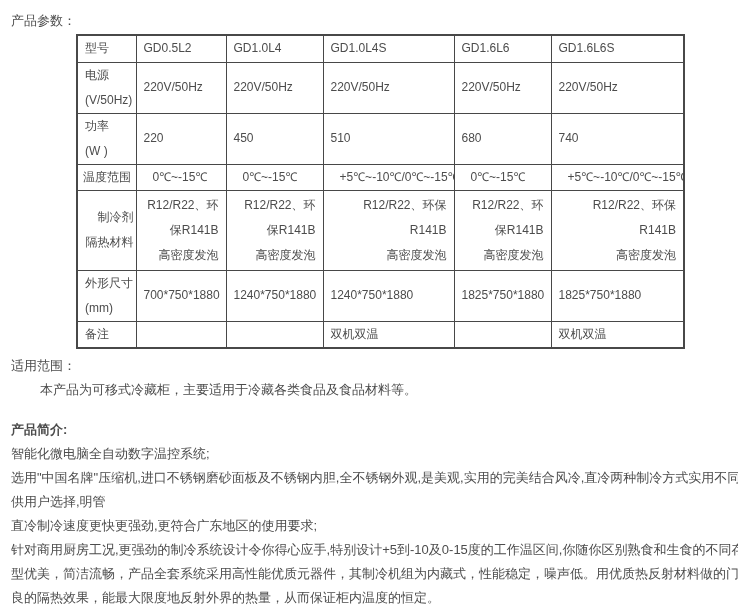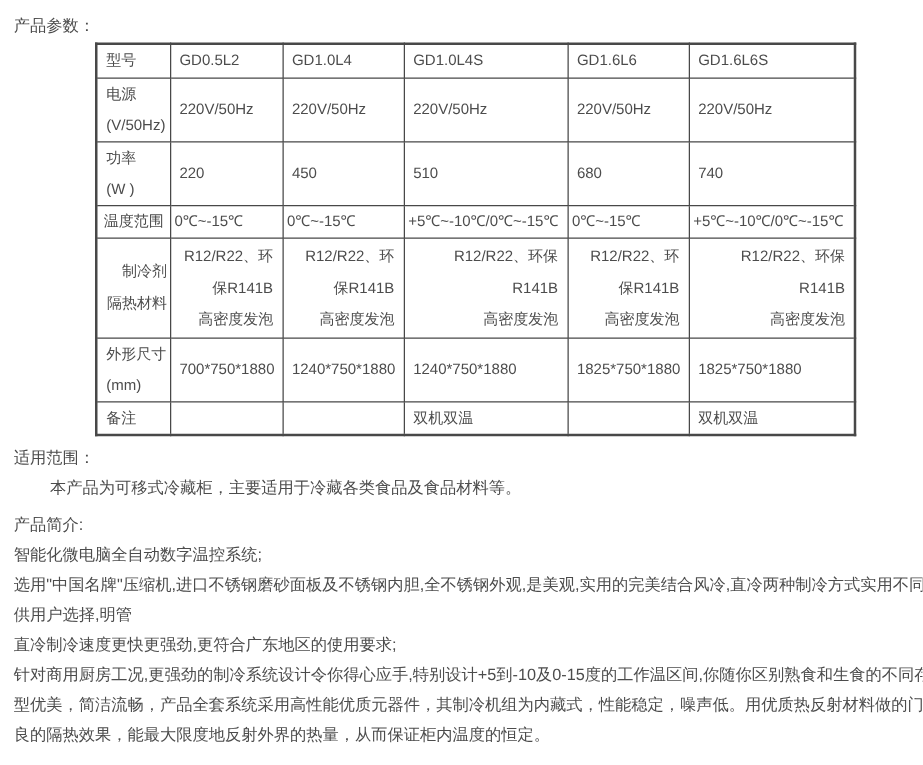--- a/index.html
+++ b/index.html
@@ -35,32 +35,32 @@
     font-weight: normal;
   }
   .spec-table td:first-child { padding: 0 2px 0 7px; }
   .header-row        { height: 27px; }
   .row-power-supply  { height: 51px; }
   .row-power         { height: 51px; }
   .row-temp          { height: 25px; }
   .row-refrigerant   { height: 80px; }
   .row-dimensions    { height: 49px; }
   .row-remark        { height: 25px; margin-left: 16px; }
-  .row-temp td { padding: 0 3px; }
+  .row-temp td { padding: 0 16px; }
   .row-temp td:first-child { padding: 0 2px 0 5px; }
   .row-refrigerant td { white-space: normal; text-align: right; }
   .pline {
     font-size: 13px;
     line-height: 24px;
     height: 24px;
     white-space: nowrap;
   }
   .sec-scope { margin-top: 5px; }
   .indent { margin-left: 29px; }
-  .sec-intro { margin-top: 6px; }
+  .sec-intro { margin-top: 16px; font-weight: bold; }
 </style>
 </head>
 <body>
 
 <div class="params-label">产品参数：</div>
 
 <table class="spec-table">
   <colgroup>
     <col style="width:59px">
     <col style="width:90px">

